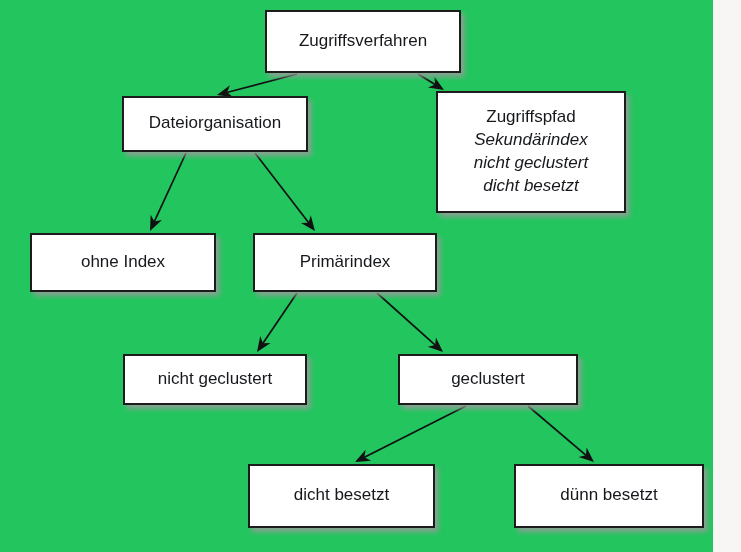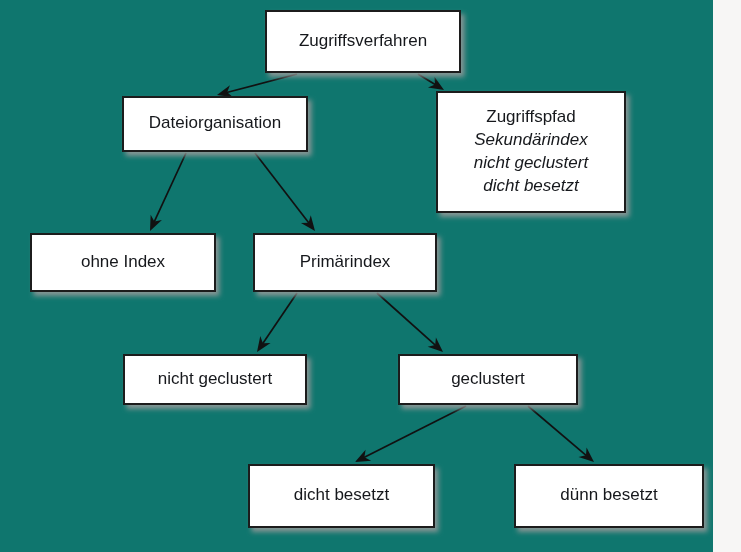--- a/index.html
+++ b/index.html
@@ -11,21 +11,21 @@
   body {
     width: 741px;
     height: 552px;
     font-family: "Liberation Sans", sans-serif;
     overflow: hidden;
   }
   #canvas {
     position: relative;
     width: 741px;
     height: 552px;
-    background: #0f766e;
+    background: #22c55e;
   }
   
   #right-strip {
     position: absolute;
     top: 0;
     right: 0;
     width: 28px;
     height: 552px;
     background: #f7f6f5;
   }

